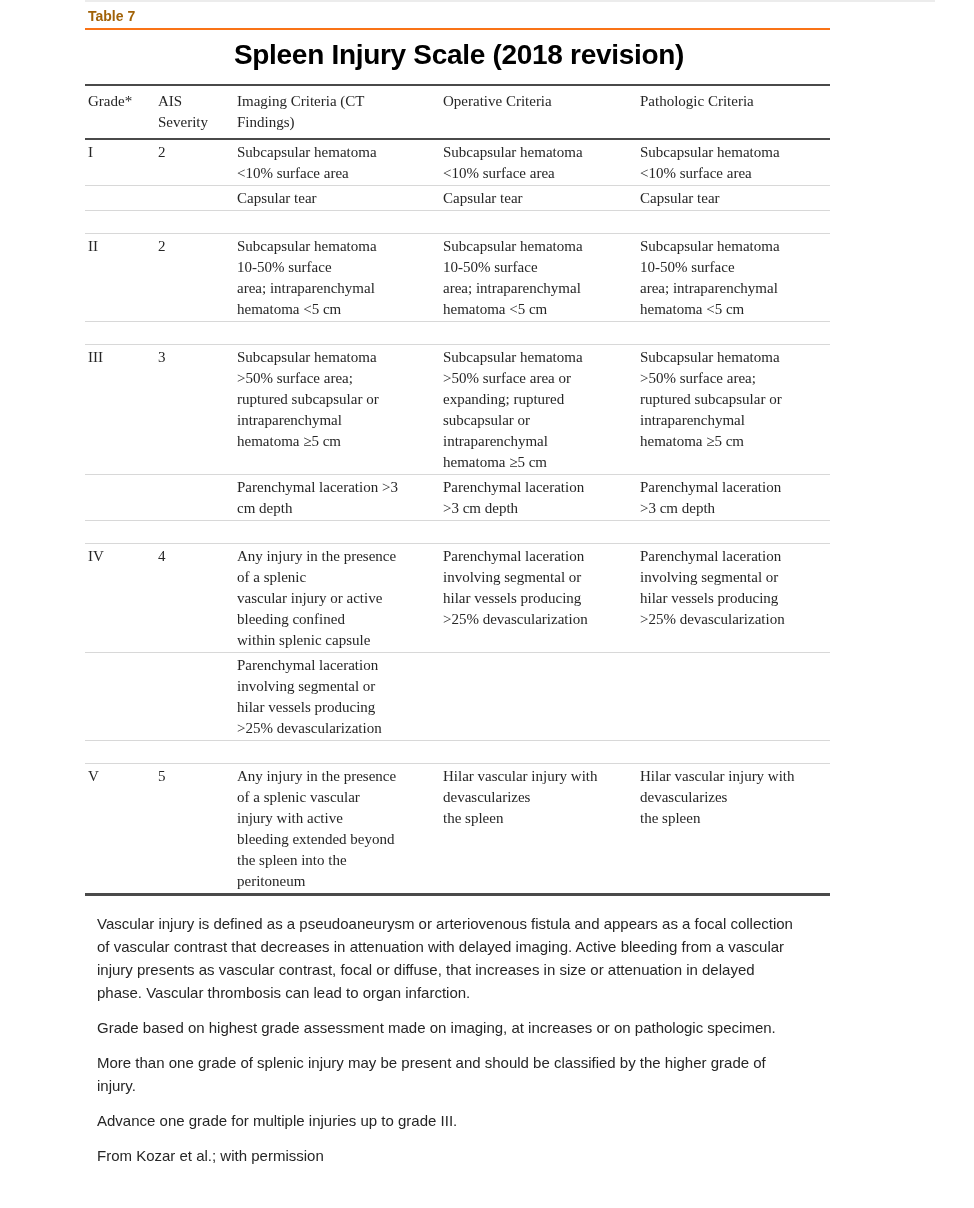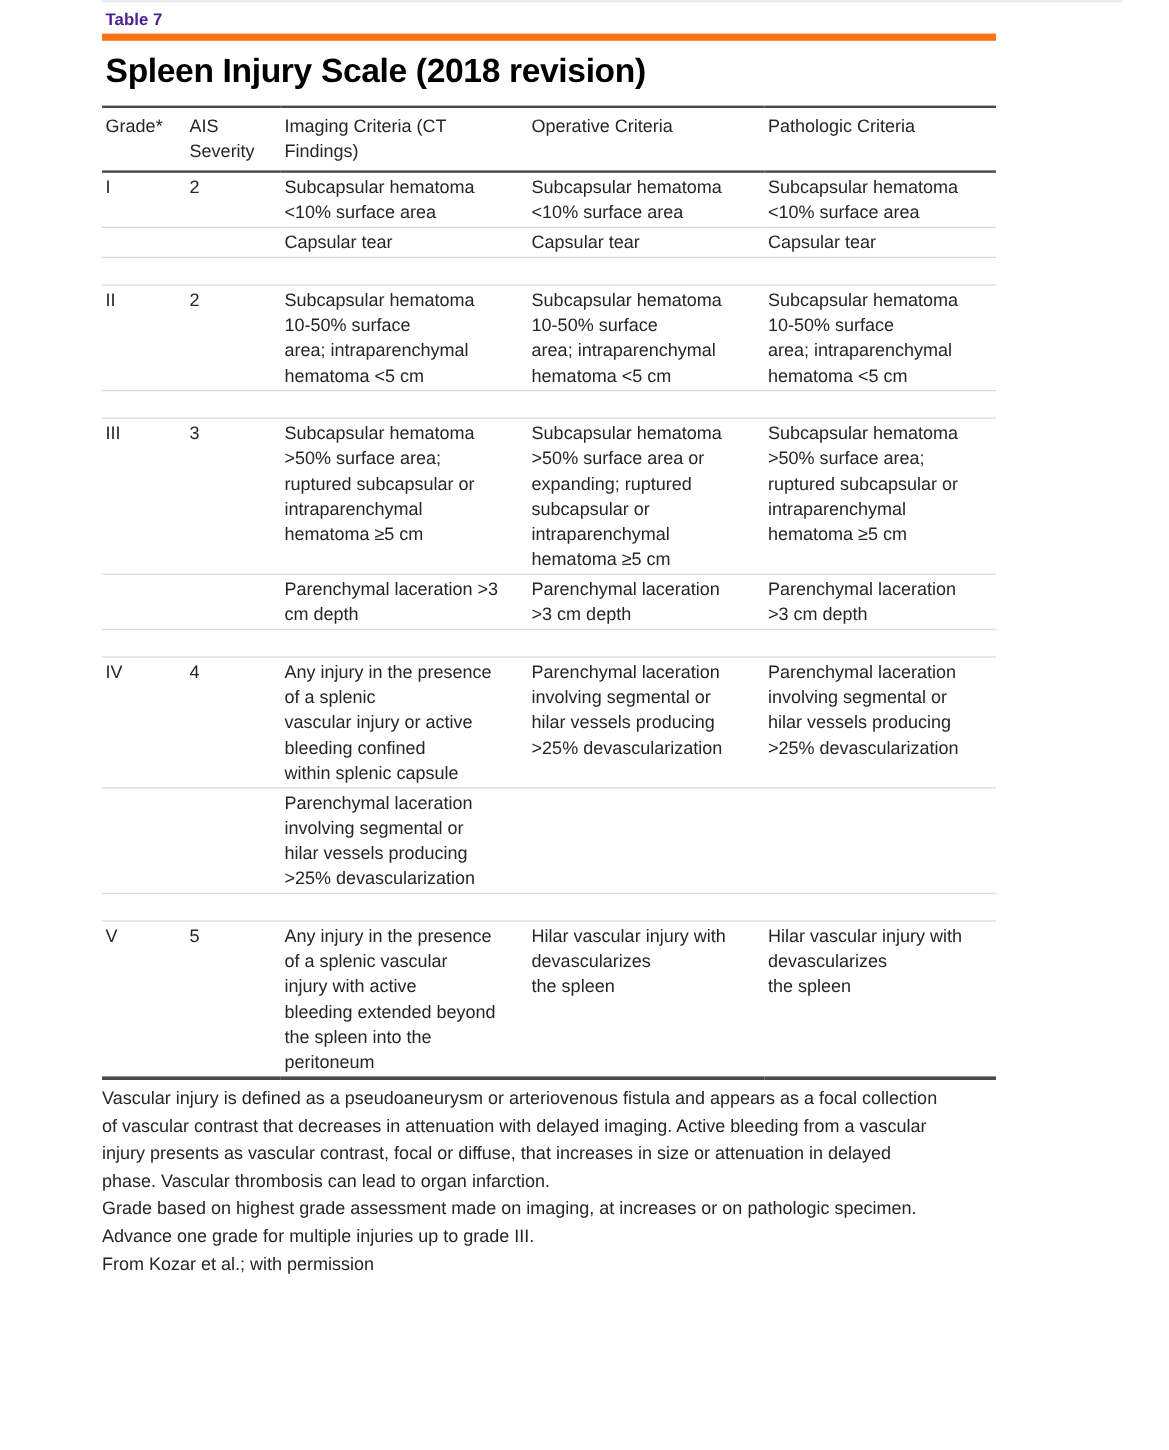--- a/index.html
+++ b/index.html
@@ -15,41 +15,43 @@
     width: 850px;
     border-top: 2px solid #ececec;
   }
   .doc {
     margin-left: 85px;
     width: 745px;
   }
   .table-number {
     font-size: 14px;
     font-weight: 700;
-    color: #4c1d95;
+    color: #a16207;
     padding-top: 6px;
     padding-left: 3px;
     padding-bottom: 4px;
-    border-bottom: 6px solid #f97316;
+    border-bottom: 2px solid #f97316;
   }
   .table-title {
     font-size: 28px;
     font-weight: 700;
     color: #000000;
     letter-spacing: -0.3px;
     padding: 9px 0 13px 3px;
+    text-align: center;
   }
   table.injury {
     border-collapse: collapse;
     table-layout: fixed;
     width: 745px;
     border-top: 2px solid #4a4a4a;
     border-bottom: 3px solid #4a4a4a;
     font-size: 15px;
     line-height: 21px;
+    font-family: Liberation Serif, serif;
   }
   col.c-grade { width: 70px; }
   col.c-ais   { width: 79px; }
   col.c-img   { width: 206px; }
   col.c-op    { width: 197px; }
   col.c-path  { width: 193px; }
   th, td {
     text-align: left;
     vertical-align: top;
     font-weight: 400;
@@ -70,21 +72,21 @@
     border-bottom: 1px solid #d8d8d8;
   }
   tbody tr:last-child td { border-bottom: none; }
   .footnotes {
     padding-top: 4px;
     font-size: 15px;
     line-height: 23px;
     color: #262626;
   }
   .footnotes p {
-    margin: 0;
+    margin: 12px;
     white-space: pre;
   }
 </style>
 </head>
 <body>
 
 <div class="top-rule"></div>
 
 <div class="doc">
 
@@ -237,17 +239,19 @@
       </tr>
     </tbody>
   </table>
 
   <div class="footnotes">
     <p>Vascular injury is defined as a pseudoaneurysm or arteriovenous fistula and appears as a focal collection
 of vascular contrast that decreases in attenuation with delayed imaging. Active bleeding from a vascular
 injury presents as vascular contrast, focal or diffuse, that increases in size or attenuation in delayed
 phase. Vascular thrombosis can lead to organ infarction.</p>
     <p>Grade based on highest grade assessment made on imaging, at increases or on pathologic specimen.</p>
+    <p>More than one grade of splenic injury may be present and should be classified by the higher grade of
+injury.</p>
     <p>Advance one grade for multiple injuries up to grade III.</p>
     <p>From Kozar et al.; with permission</p>
   </div>
 
 </div>
 
 </body></html>

